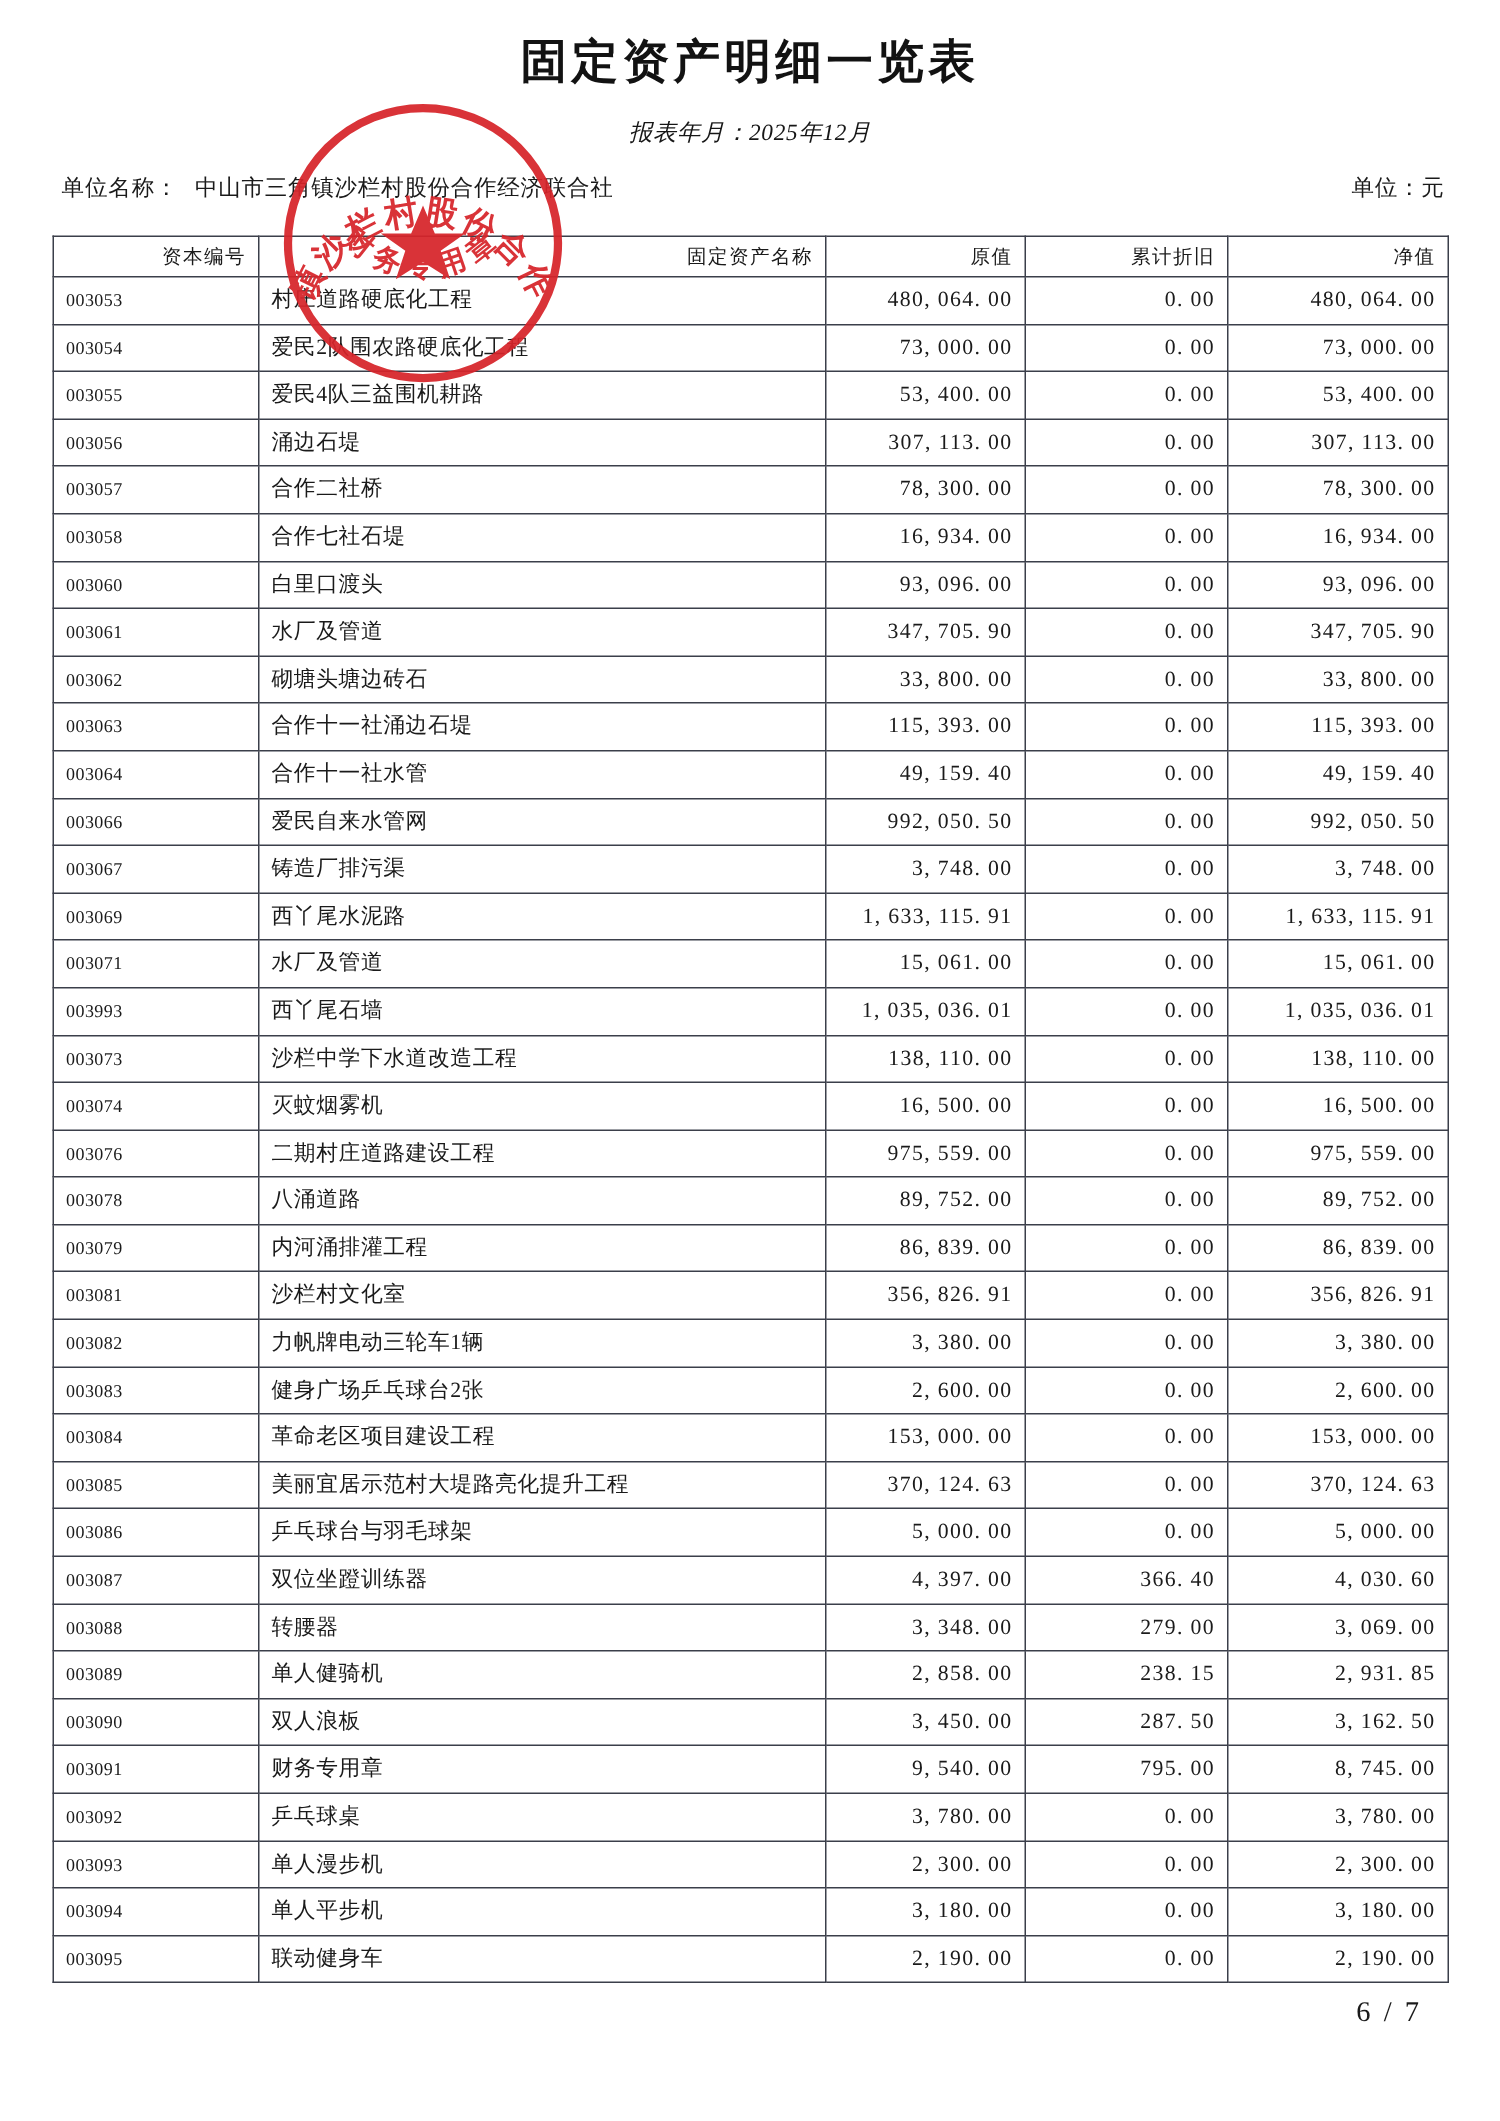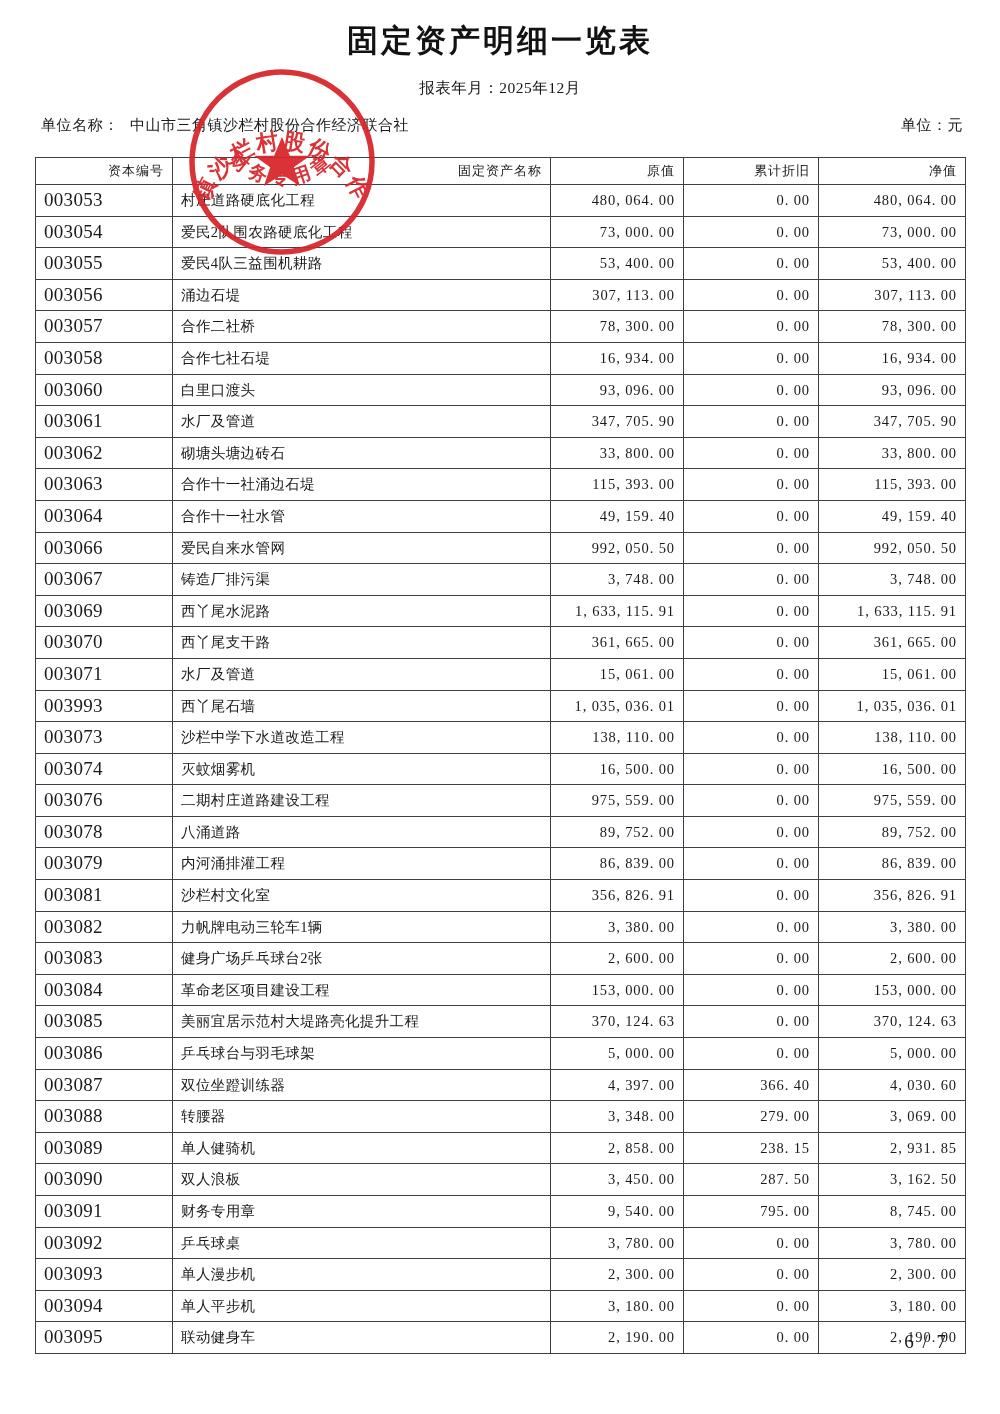--- a/index.html
+++ b/index.html
@@ -29,20 +29,21 @@
     line-height:1.2;
     color:#121212;
   }
   .report-period{
     text-align:center;
     font-size:15.5px;
     margin:0;
     padding-top:19px;
     letter-spacing:0.5px;
     color:#161616;
+    font-style:italic;
   }
 
   
   .meta-row{
     position:relative;
     margin:0 35px;
     padding-top:17px;
     height:24px;
   }
   .meta-unit-name{
@@ -92,21 +93,21 @@
   }
   col.c-code{width:137px;}
   col.c-name{width:378px;}
   col.c-orig{width:133px;}
   col.c-depr{width:135px;}
   col.c-net{width:147px;}
 
   td.code{
     text-align:left;
     padding-left:10px;
-    font-size:19px;
+    font-size:12px;
     letter-spacing:0.3px;
     font-family:"Liberation Serif","DejaVu Serif",serif;
   }
   td.name{
     text-align:left;
     padding-left:10px;
     font-size:14.5px;
     letter-spacing:0.4px;
   }
   td.num{
@@ -269,27 +270,20 @@
             <td class="num">3, 748. 00</td>
           </tr>
           <tr>
             <td class="code">003069</td>
             <td class="name">西丫尾水泥路</td>
             <td class="num">1, 633, 115. 91</td>
             <td class="num">0. 00</td>
             <td class="num">1, 633, 115. 91</td>
           </tr>
           <tr>
-            <td class="code">003070</td>
-            <td class="name">西丫尾支干路</td>
-            <td class="num">361, 665. 00</td>
-            <td class="num">0. 00</td>
-            <td class="num">361, 665. 00</td>
-          </tr>
-          <tr>
             <td class="code">003071</td>
             <td class="name">水厂及管道</td>
             <td class="num">15, 061. 00</td>
             <td class="num">0. 00</td>
             <td class="num">15, 061. 00</td>
           </tr>
           <tr>
             <td class="code">003993</td>
             <td class="name">西丫尾石墙</td>
             <td class="num">1, 035, 036. 01</td>

